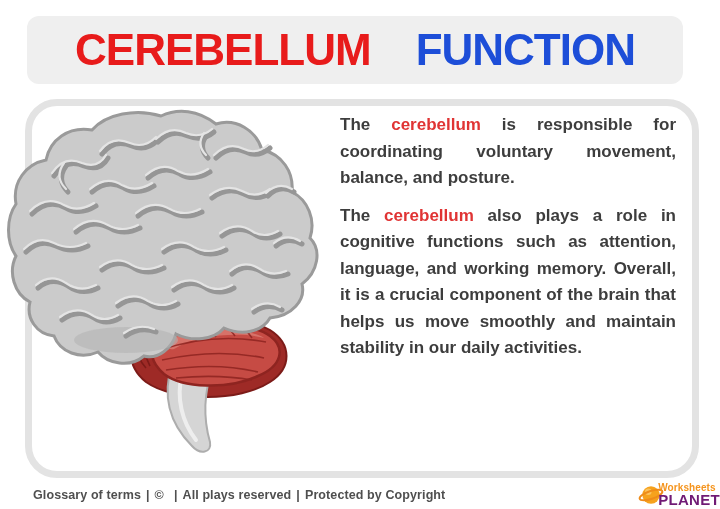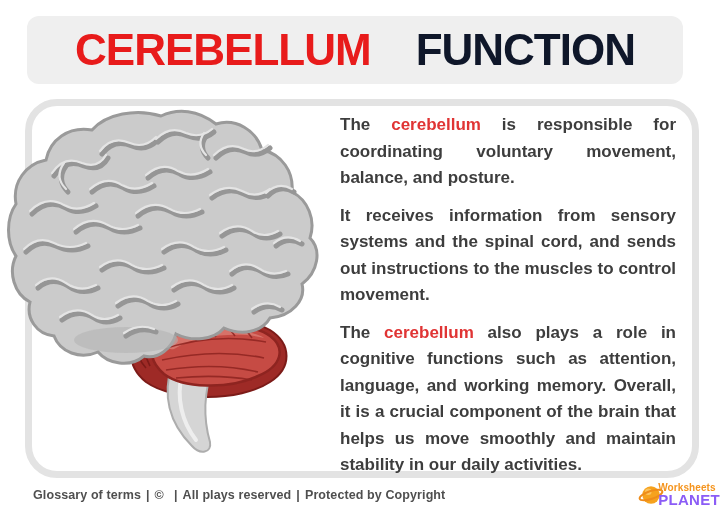--- a/index.html
+++ b/index.html
@@ -8,21 +8,21 @@
     background:#ffffff;font-family:"Liberation Sans",sans-serif;
   }
   
   .banner{
     position:absolute;left:27px;top:16px;width:656px;height:68px;
     background:#efefef;border-radius:12px;
     display:flex;align-items:center;justify-content:center;
   }
   .banner .t{font-weight:bold;font-size:44px;letter-spacing:-1px;line-height:1;}
   .t-red{color:#e81b1b;margin-right:13px;}
-  .t-black{color:#0f172a;margin-left:32px;}
+  .t-black{color:#1d4ed8;margin-left:32px;}
   
   .content-box{
     position:absolute;left:25px;top:99px;width:674px;height:379px;
     box-sizing:border-box;background:#ffffff;
     border:7px solid #e3e3e3;border-radius:32px;
   }
   
   .brain{position:absolute;left:6px;top:106px;width:334px;height:372px;}
   
   .text-col{position:absolute;left:340px;top:112px;width:336px;}
@@ -38,21 +38,21 @@
     box-sizing:border-box;padding:0 8px 0 25px;
     display:flex;align-items:center;
     font-size:12.5px;font-weight:bold;color:#4f4f4f;letter-spacing:0.1px;
   }
   .footer .sep{margin:0 5px;color:#4f4f4f;}
   .footer .cop{margin-right:5px;}
   .logo{margin-left:auto;display:flex;align-items:center;}
   .logo svg{width:26px;height:26px;}
   .logo-text{display:flex;flex-direction:column;line-height:1;margin-left:-6px;}
   .logo-ws{color:#f5941d;font-size:10px;font-weight:bold;}
-  .logo-pl{color:#8b5cf6;font-size:15px;font-weight:bold;letter-spacing:0.3px;margin-top:-1px;}
+  .logo-pl{color:#701a75;font-size:15px;font-weight:bold;letter-spacing:0.3px;margin-top:-1px;}
 </style>
 </head>
 <body>
 
 <div class="banner">
   <span class="t t-red">CEREBELLUM</span>
   <span class="t t-black">FUNCTION</span>
 </div>
 
 <div class="content-box"></div>
@@ -106,21 +106,20 @@
         <path d="M 200 30 q -8 12 2 22"></path>
         <path d="M 120 230 q 14 -10 30 -4"></path>
       </g>
     </g>
     <use href="#gyri" stroke="#e4e4e4" stroke-width="2.2" fill="none" stroke-linecap="round" stroke-linejoin="round" transform="translate(-2,-3)"></use>
   </g>
 </svg>
 
 <div class="text-col">
     <p><span>The </span><span class="red-word">cerebellum</span><span> is responsible for coordinating voluntary movement, balance, and posture.</span></p>
-    <p><span>It receives information from sensory systems and the spinal cord, and sends out instructions to the muscles to control movement.</span></p>
     <p><span>The </span><span class="red-word">cerebellum</span><span> also plays a role in cognitive functions such as attention, language, and working memory. Overall, it is a crucial component of the brain that helps us move smoothly and maintain stability in our daily activities.</span></p>
   </div>
 
 <div class="footer">
   <span>Glossary of terms</span>
   <span class="sep">|</span>
   <span class="cop">©</span>
   <span class="sep">|</span>
   <span>All plays reserved</span>
   <span class="sep">|</span>

